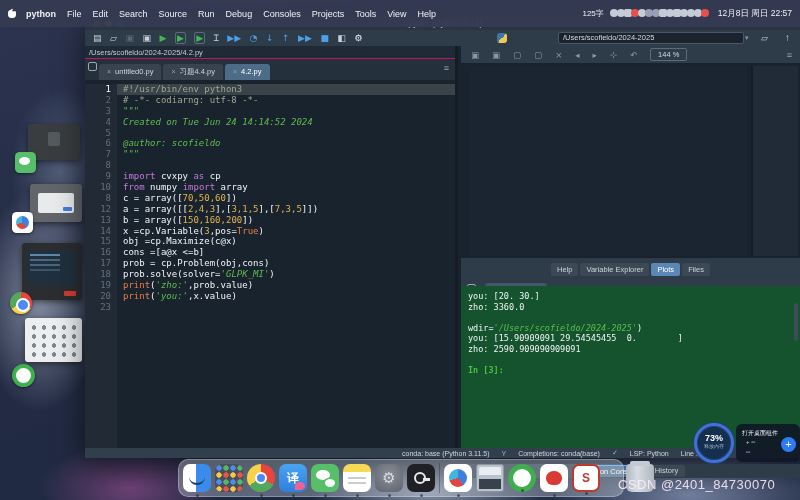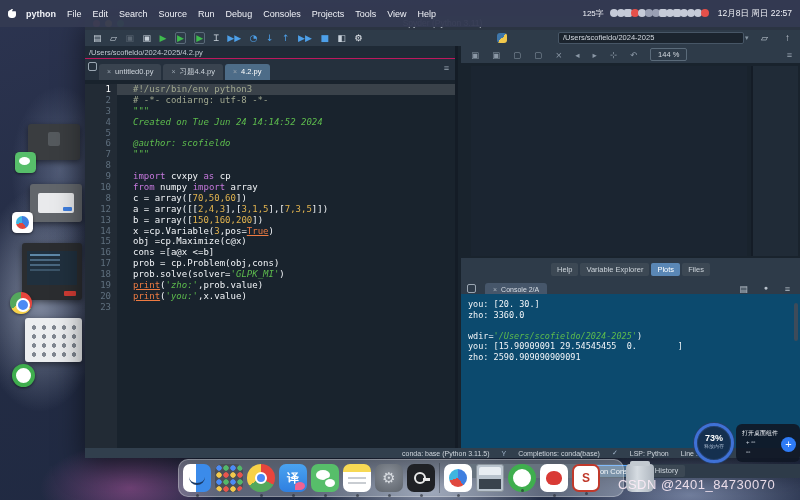--- a/index.html
+++ b/index.html
@@ -94,24 +94,24 @@
     padding:0 8px; border-radius:3px 3px 0 0; white-space:nowrap; }
   .ed-tab .x { color:#97a2ad; margin-right:4px; font-size:7px; }
   .ed-tab.active { background:#4d6c88; color:#fff; }
 
   #editor-body { position:absolute; left:0; top:34px; width:100%; bottom:0; overflow:hidden;
     font-family:"DejaVu Sans Mono", monospace; font-size:9px; line-height:10.9px; }
   #gutter { position:absolute; left:0; top:4px; width:32px; bottom:0; background:#222b35; }
   .ln { text-align:right; padding-right:6px; color:#5f6f7e; height:10.9px; }
   .ln.cur { color:#fff; }
   #code { position:absolute; left:32px; top:4px; right:0; bottom:0; }
-  .code-line { height:10.9px; white-space:pre; padding-left:16px; }
+  .code-line { height:10.9px; white-space:pre; padding-left:6px; }
   .code-line.current { background:#3a424a; }
   .c-n { color:#f2f5f8; } .c-co { color:#a0a78f; } .c-st { color:#5dbb4d; font-style:italic; }
-  .c-kw { color:#c678dd; } .c-nu { color:#e2b44f; } .c-bi { color:#ee7b42;text-decoration:underline; }
+  .c-kw { color:#c678dd; } .c-nu { color:#e2b44f; } .c-bi { color:#ee7b42; }
   .c-inp { color:#45c33f; font-weight:bold; }
 
   
   #right-panel { position:absolute; left:376px; top:30px; width:339px; height:402px; background:#19232d; }
   #plots-toolbar { position:absolute; left:0; top:0; width:100%; height:17px; background:#2e3b49;
     display:flex; align-items:center; padding-left:10px; }
   .pt-ic { color:#8b98a6; font-size:8.5px; margin-right:13px; font-family:"DejaVu Sans", sans-serif; }
   #plots-zoom { border:1px solid #5b6b7a; border-radius:2px; color:#d4dae1; font-size:7.5px;
     padding:1px 7px; margin-right:0; }
   #plots-menu { position:absolute; right:8px; color:#9aa6b2; font-size:9px; }
@@ -123,21 +123,21 @@
     padding:0 6px; border-radius:2px; white-space:nowrap; }
   .pane-tab.active { background:#5a87b5; color:#fff; }
 
   
   #console-tabbar { position:absolute; left:0; top:234px; width:100%; height:20px; background:#2e3b49; }
   #console-browse { position:absolute; left:6px; top:4px; width:9px; height:9px; border:1px solid #9aa6b2; border-radius:2px; }
   #console-tab { position:absolute; left:24px; top:3px; height:14px; background:#46566a; color:#d9dfe6;
     font-size:7px; line-height:14px; padding:0 8px; border-radius:3px 3px 0 0; }
   #console-tab .x { color:#a6b1bc; margin-right:4px; }
   .con-ic { position:absolute; top:4px; color:#b9c2cc; font-size:9px; }
-  #console-body { position:absolute; left:0; top:248px; width:100%; height:164px; background:#0c4a6e;
+  #console-body { position:absolute; left:0; top:240px; width:100%; height:164px; background:#14532d;
     font-family:"DejaVu Sans Mono", monospace; font-size:8.5px; line-height:10.5px; padding:5px 0 0 7px; }
   .con-line { height:10.5px; white-space:pre; }
   #console-scrollbar { position:absolute; right:2px; top:257px; width:4px; height:38px; background:#3d4b5a; border-radius:2px; }
   #console-bottom-tabs { position:absolute; left:0; top:418px; width:100%; height:14px; background:#2e3b49;
     display:flex; justify-content:center; gap:3px; align-items:center; }
   .cb-tab { height:12px; line-height:12px; font-size:7.5px; padding:0 7px; background:#3c4854; color:#cdd4db; border-radius:2px; }
   .cb-tab.active { background:#4d6c88; color:#fff; border-top:1px solid #58a6ff; }
 
   
   #statusbar { position:absolute; left:0; top:432px; width:100%; height:10px; background:#313f4d;
@@ -349,20 +349,21 @@
       <span class="con-ic" style="right:10px;">≡</span>
     </div>
     <div id="console-body">
         <div class="con-line"><span class="c-n">you: [20. 30.]</span></div>
         <div class="con-line"><span class="c-n">zho: 3360.0</span></div>
         <div class="con-line"></div>
         <div class="con-line"><span class="c-n">wdir=</span><span class="c-st">'/Users/scofieldo/2024-2025'</span><span class="c-n">)</span></div>
         <div class="con-line"><span class="c-n">you: [15.90909091 29.54545455  0.        ]</span></div>
         <div class="con-line"><span class="c-n">zho: 2590.909090909091</span></div>
         <div class="con-line"></div>
+        <div class="con-line"><span class="c-inp">In [3]:</span></div>
       </div>
     <div id="console-scrollbar"></div>
     <div id="console-bottom-tabs">
         <span class="cb-tab active">IPython Console</span>
         <span class="cb-tab">History</span>
       </div>
   </div>
 
   <div id="statusbar">
     <span>conda: base (Python 3.11.5)</span>

